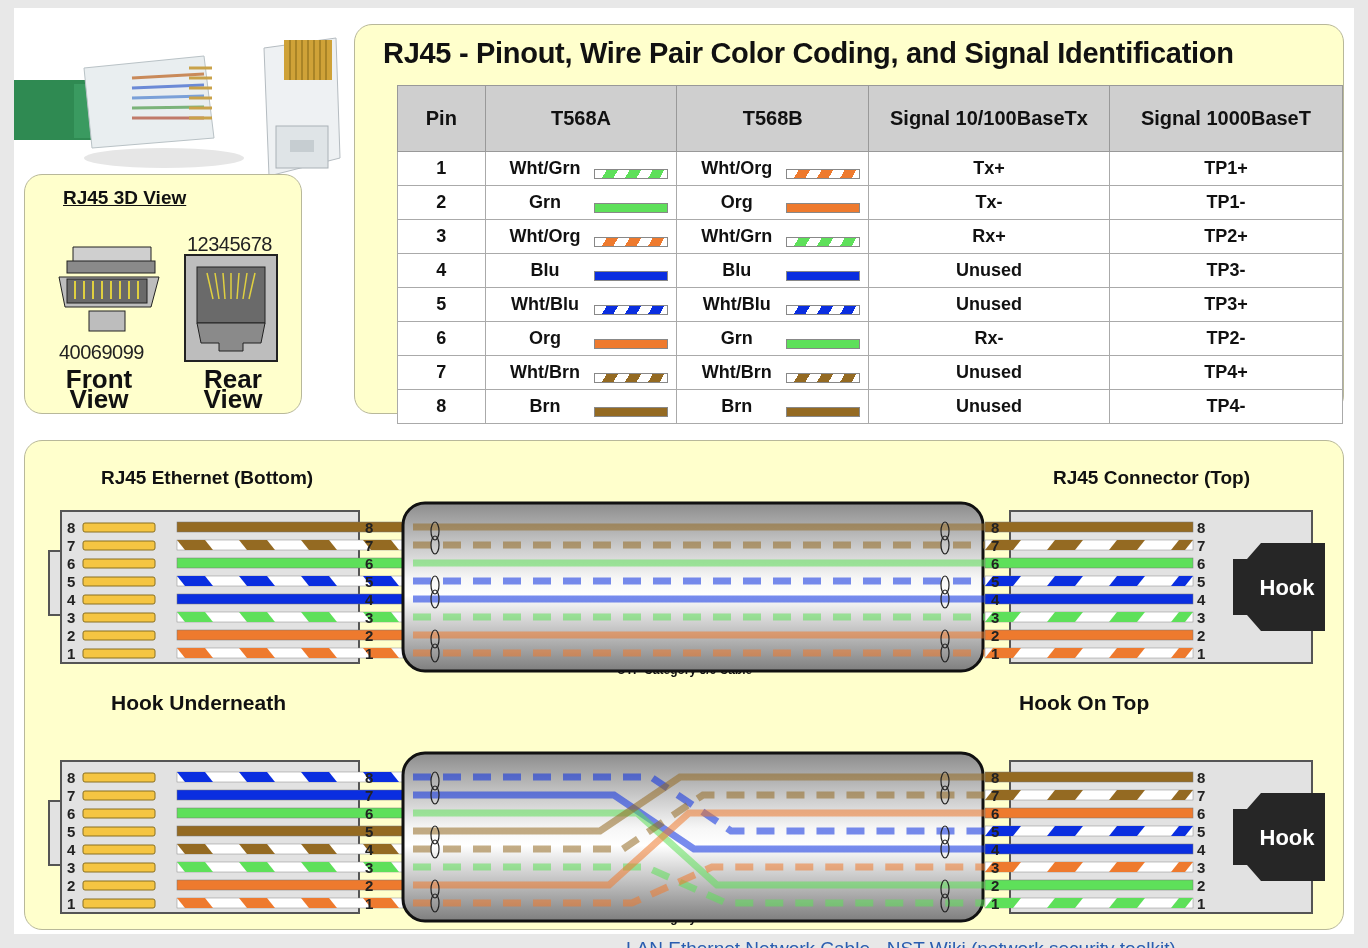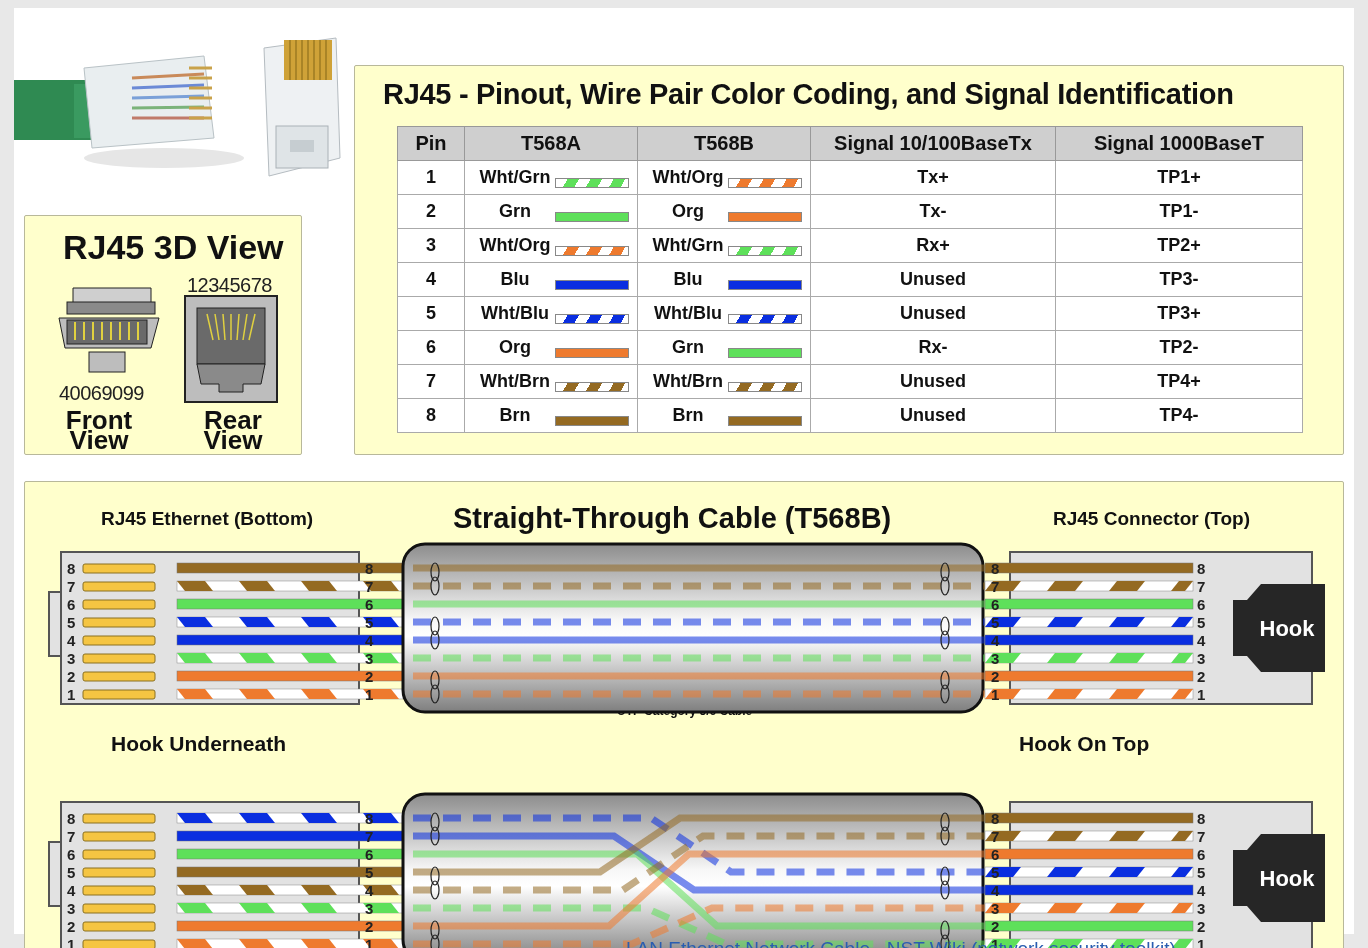--- a/index.html
+++ b/index.html
@@ -1,32 +1,32 @@
 <!DOCTYPE html>
 <html><head>
 <meta charset="utf-8">
 <style>
   html,body{margin:0;padding:0;}
   body{width:1368px;height:948px;background:#e8e8e8;position:relative;overflow:hidden;font-family:"Liberation Sans",sans-serif;}
   .canvas{position:absolute;left:14px;top:8px;width:1340px;height:926px;background:#ffffff;}
-  .panel{position:absolute;background:#ffffcc;border:1.5px solid #b8b89a;border-radius:2px;box-sizing:border-box;margin-top:41px;}
+  .panel{position:absolute;background:#ffffcc;border:1.5px solid #b8b89a;border-radius:18px;box-sizing:border-box;}
   #photo-area{position:absolute;left:0;top:0;width:340px;height:190px;}
   #view-panel{left:10px;top:166px;width:278px;height:240px;}
   #table-panel{left:340px;top:16px;width:990px;height:390px;}
   #cable-panel{left:10px;top:432px;width:1320px;height:490px;}
   .title{position:absolute;font-weight:bold;color:#111;white-space:nowrap;}
   #table-title{left:28px;top:12px;font-size:29px;letter-spacing:-0.3px;}
   table.pinout{position:absolute;left:42px;top:60px;border-collapse:collapse;font-weight:bold;font-size:18px;color:#111;}
-  table.pinout th{background:#cfcfcf;height:33px;border:1px solid #999;font-size:20px;padding:0;}
+  table.pinout th{background:#cfcfcf;height:33px;border:1px solid #999;font-size:20px;padding:16px;}
   table.pinout td{background:#fff;height:33px;border:1px solid #aaa;text-align:center;padding:0;}
   .col-pin{width:66px}.col-a{width:172px}.col-b{width:172px}.col-s1{width:244px}.col-s2{width:246px}
   .wirecell{display:flex;align-items:flex-end;justify-content:space-between;padding:0 8px 0 10px;}
   .wirecell span.lbl{flex:1;text-align:center;}
   .swatch{width:74px;height:10px;border:1px solid #888;box-sizing:border-box;}
-  #view-title{left:38px;top:12px;font-size:34px;}
+  #view-title{left:38px;top:12px;font-size:19px;text-decoration:underline;}
   .vlabel{position:absolute;font-weight:bold;font-size:26px;line-height:20px;text-align:center;color:#111;}
   .numtxt{position:absolute;font-size:20px;color:#222;letter-spacing:-0.5px;}
   .sublabel{position:absolute;font-weight:bold;font-size:19px;color:#111;white-space:nowrap;}
   .bigtitle{position:absolute;font-weight:bold;font-size:29px;color:#111;white-space:nowrap;}
   .cabcap{position:absolute;font-weight:bold;font-size:12px;color:#111;white-space:nowrap;}
   #footer-caption{position:absolute;left:626px;top:938px;font-size:19px;color:#2a5db0;white-space:nowrap;}
   svg text{font-family:"Liberation Sans",sans-serif;font-weight:bold;}
 </style>
 </head>
 <body>
@@ -266,21 +266,20 @@
             </td>
             <td>Unused</td>
             <td>TP4-</td>
           </tr>
         </tbody>
     </table>
   </div>
 
   <div class="panel" id="cable-panel">
     <div class="sublabel" style="left:76px;top:26px">RJ45 Ethernet (Bottom)</div>
-    <div class="bigtitle" style="left:428px;top:20px">Straight-Through Cable (T568B)</div>
     <div class="sublabel" style="left:1028px;top:26px">RJ45 Connector (Top)</div>
     <div class="cabcap" style="left:592px;top:222px">UTP Category 5/6 Cable</div>
 
     <div class="sublabel" style="left:86px;top:250px;font-size:21px">Hook Underneath</div>
     <div class="sublabel" style="left:994px;top:250px;font-size:21px">Hook On Top</div>
     <div class="cabcap" style="left:592px;top:470px">UTP Category 5/6 Cable</div>
 
     <svg id="cable-svg" style="position:absolute;left:0;top:0" width="1320" height="490">
       <defs>
         <linearGradient id="jacket" x1="0" y1="0" x2="0" y2="1">

